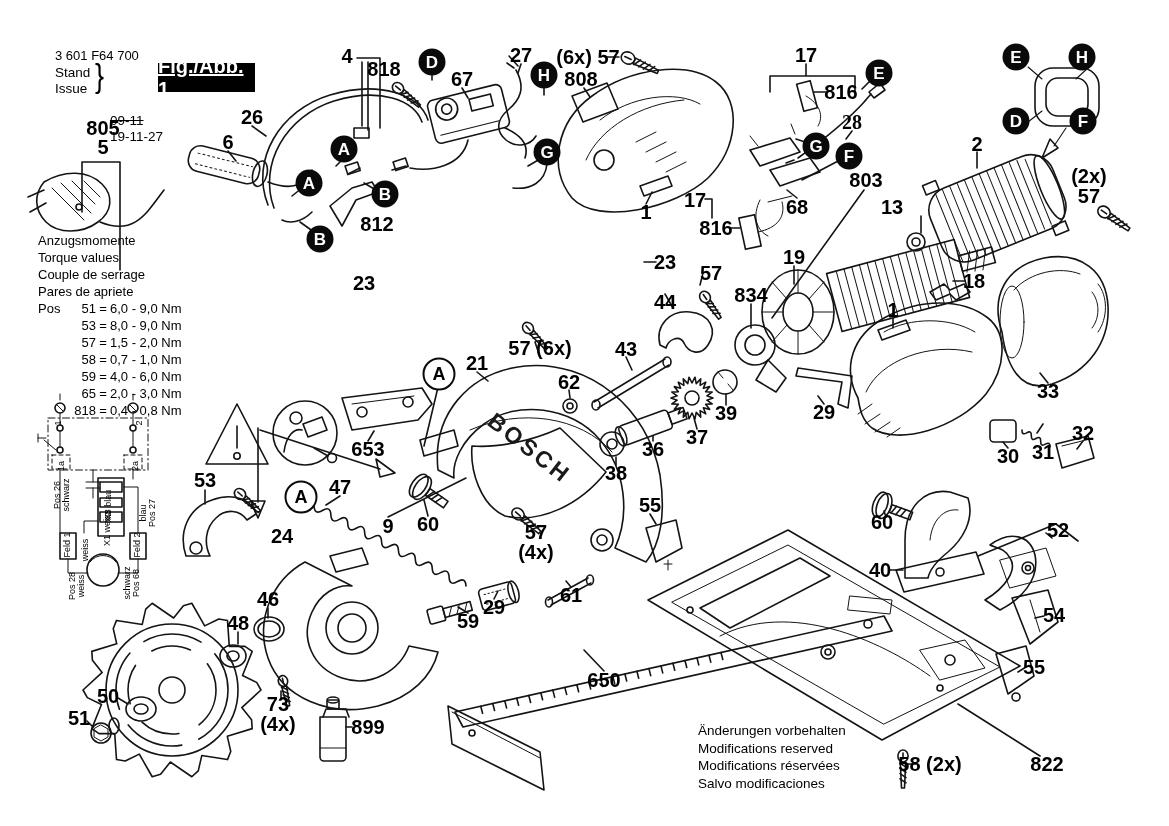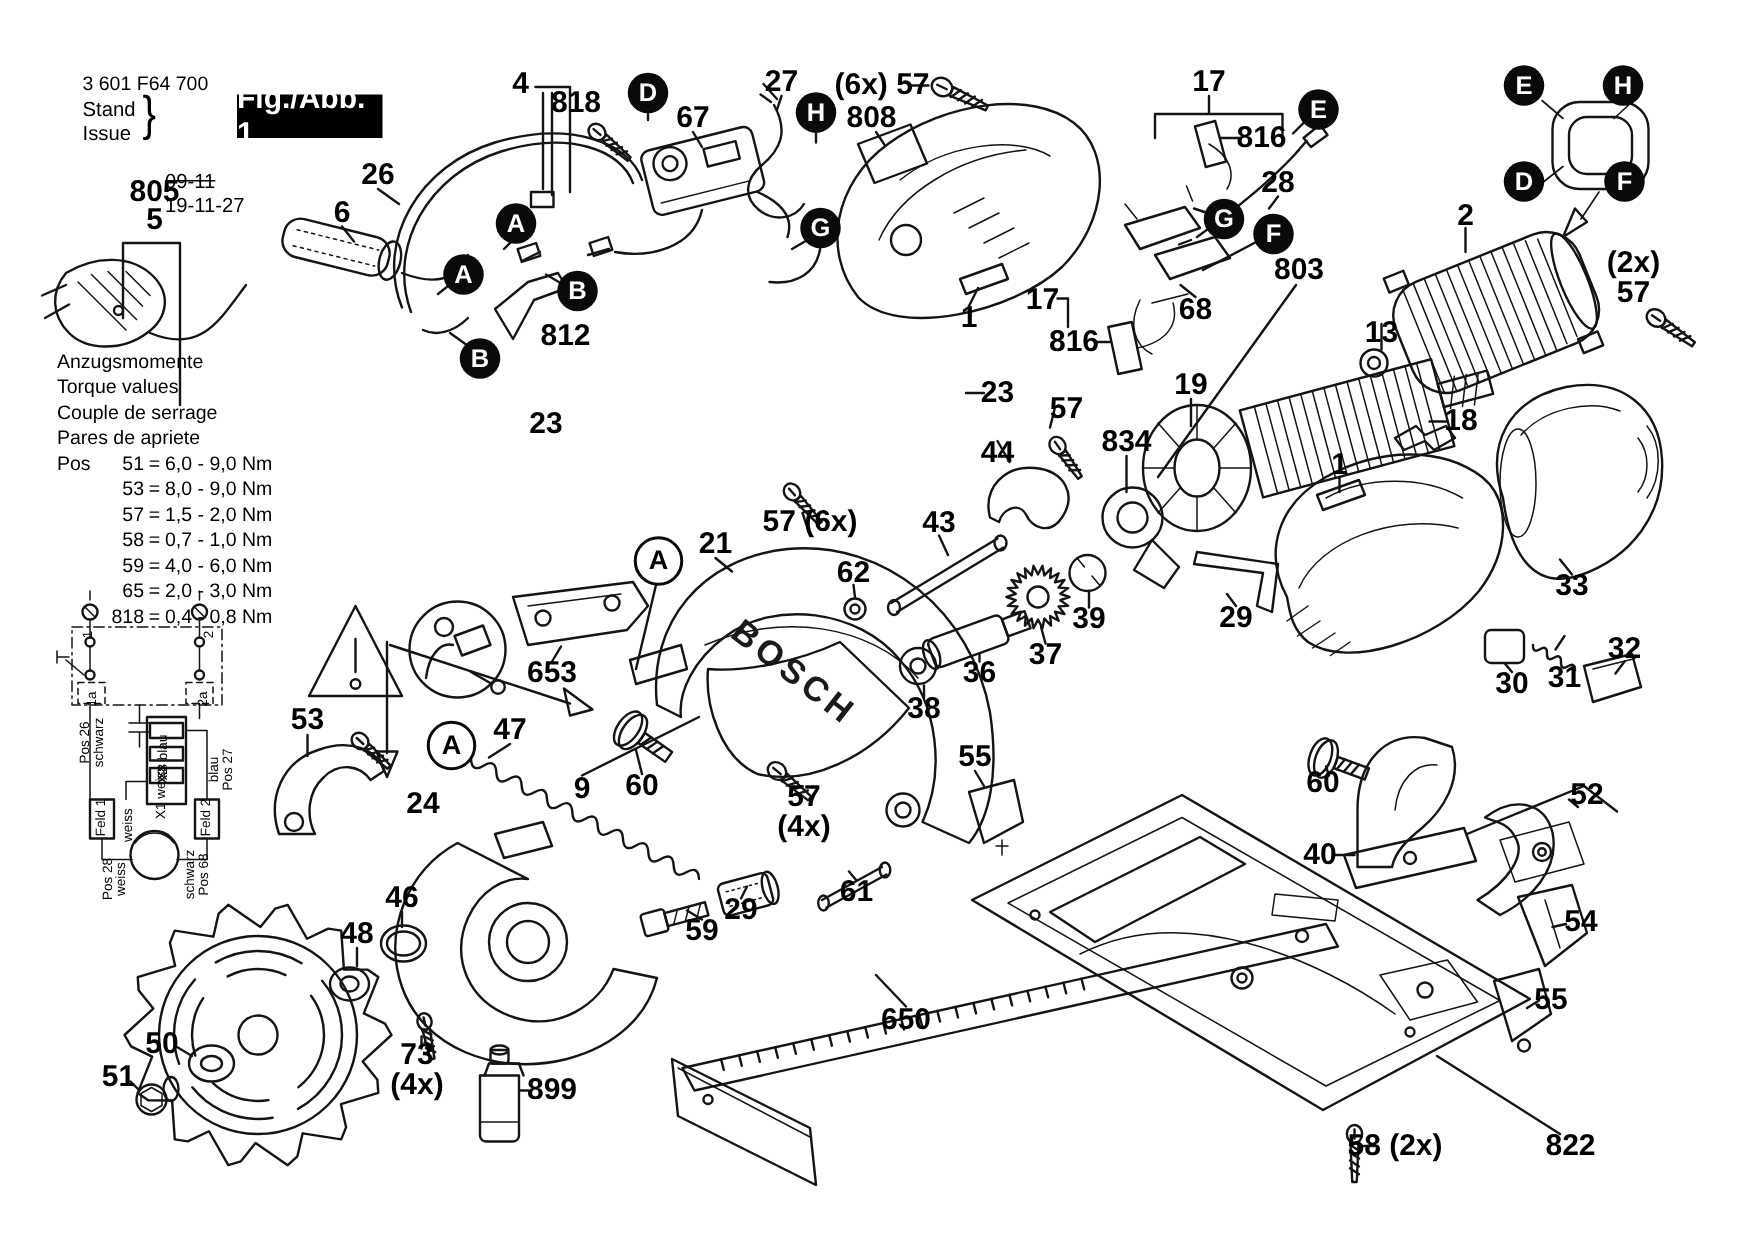--- a/index.html
+++ b/index.html
@@ -19,21 +19,21 @@
          border:2px solid #0a0a0a;color:#000;font-weight:bold;font-size:18px;display:flex;
          align-items:center;justify-content:center;transform:translate(-50%,-50%);}
   .wlabel{position:absolute;font-size:9px;line-height:1.05;font-weight:normal;white-space:pre-line;
          text-align:center;transform:translate(-50%,-50%) rotate(-90deg);}
   #partnum{position:absolute;left:55px;top:48px;font-size:13px;}
   #revblock{position:absolute;left:55px;top:65px;font-size:13.5px;line-height:16px;}
   #revbrace{position:absolute;left:95px;top:61px;font-size:27px;transform:scaleY(1.2);}
   #revdates{position:absolute;left:110px;top:65px;font-size:13.5px;line-height:16px;}
   .strike{text-decoration:line-through;margin-top:48px;}
   #figbox{position:absolute;left:158px;top:63px;width:97px;height:29px;background:#000;color:#fff;
-          font-size:20px;font-weight:bold;display:flex;align-items:center;justify-content:center;}
+          font-size:20px;font-weight:bold;display:flex;align-items:center;justify-content:center;text-decoration:underline;}
   #torque{position:absolute;left:38px;top:232px;font-size:13px;line-height:17px;}
   .trow{display:flex;}
   .tpre{width:30px;}
   .tpos{width:28px;text-align:right;}
   .teq{width:14px;text-align:center;}
   #footer{position:absolute;left:698px;top:722px;font-size:13.5px;line-height:17.5px;}
 </style>
 </head>
 <body>
 
@@ -528,39 +528,45 @@
         <div class="tval">2,0 - 3,0 Nm</div>
       </div>
       <div class="trow">
         <div class="tpre"></div>
         <div class="tpos">818</div>
         <div class="teq">=</div>
         <div class="tval">0,4 - 0,8 Nm</div>
       </div>
     </div>
 
+<div id="footer">
+      <div class="fline">Änderungen vorbehalten</div>
+      <div class="fline">Modifications reserved</div>
+      <div class="fline">Modifications réservées</div>
+      <div class="fline">Salvo modificaciones</div>
+    </div>
 
 <div id="callout-layer">
       <div class="callout" style="left: 103px; top: 128px;">805</div>
       <div class="callout" style="left: 103px; top: 147px;">5</div>
       <div class="callout" style="left: 228px; top: 142px;">6</div>
       <div class="callout" style="left: 252px; top: 117px;">26</div>
       <div class="callout" style="left: 347px; top: 56px;">4</div>
       <div class="callout" style="left: 384px; top: 69px;">818</div>
       <div class="callout" style="left: 462px; top: 79px;">67</div>
       <div class="callout" style="left: 521px; top: 55px;">27</div>
       <div class="callout" style="left: 588px; top: 57px;">(6x) 57</div>
       <div class="callout" style="left: 581px; top: 79px;">808</div>
       <div class="callout" style="left: 806px; top: 55px;">17</div>
       <div class="callout" style="left: 841px; top: 92px;">816</div>
-      <div class="callout" style="left: 852px; top: 122px;">28</div>
+      <div class="callout" style="left: 852px; top: 122px; font-family: Liberation Serif, serif;">28</div>
       <div class="callout" style="left: 977px; top: 144px;">2</div>
       <div class="callout" style="left: 1089px; top: 186px;">(2x)
 57</div>
-      <div class="callout" style="left: 921px; top: 207px; margin-top: 15px;">13</div>
+      <div class="callout" style="left: 892px; top: 207px;">13</div>
       <div class="callout" style="left: 866px; top: 180px;">803</div>
       <div class="callout" style="left: 797px; top: 207px;">68</div>
       <div class="callout" style="left: 695px; top: 200px;">17</div>
       <div class="callout" style="left: 716px; top: 228px;">816</div>
       <div class="callout" style="left: 646px; top: 212px;">1</div>
       <div class="callout" style="left: 665px; top: 262px;">23</div>
       <div class="callout" style="left: 377px; top: 224px;">812</div>
       <div class="callout" style="left: 364px; top: 283px;">23</div>
       <div class="callout" style="left: 711px; top: 273px;">57</div>
       <div class="callout" style="left: 665px; top: 302px;">44</div>

